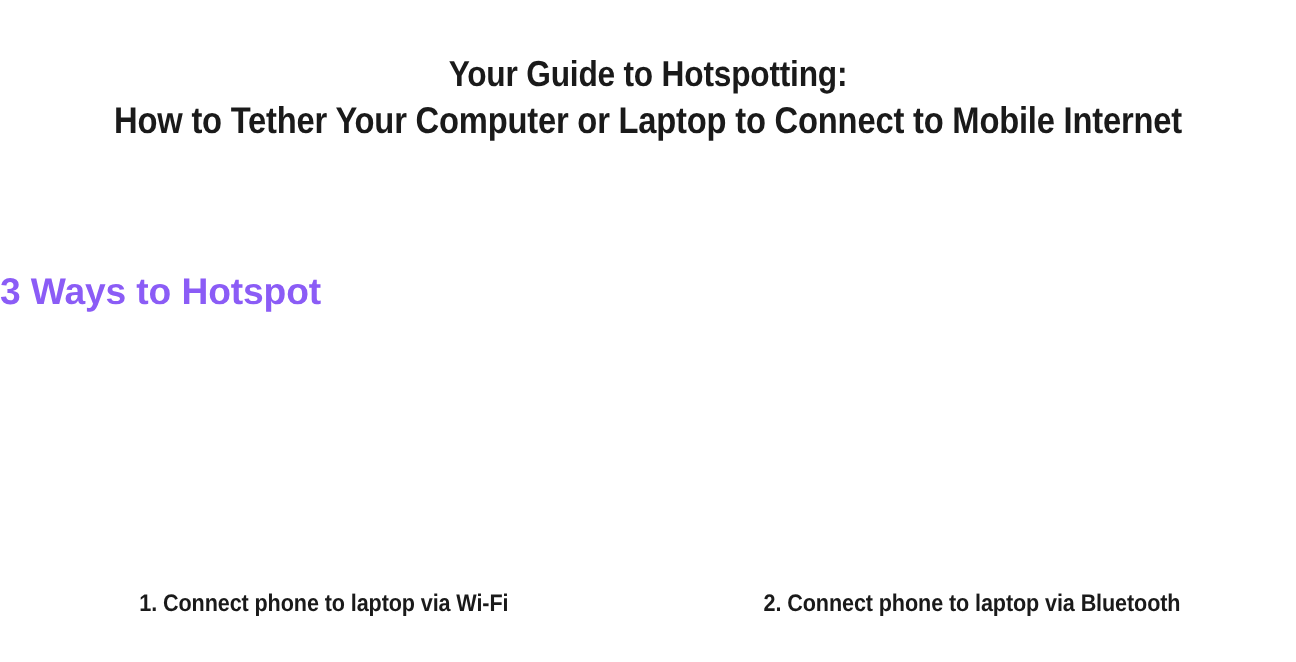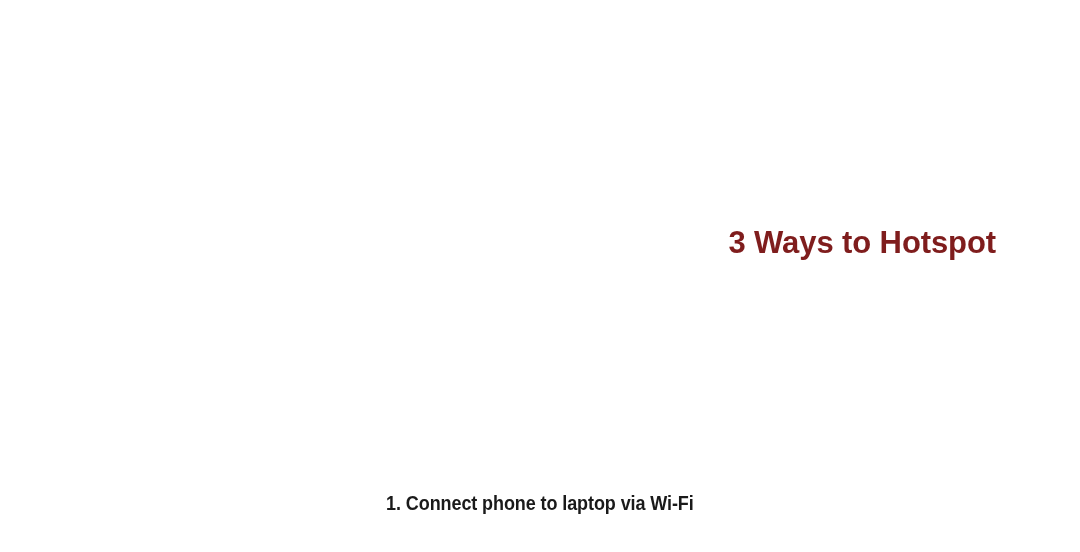--- a/index.html
+++ b/index.html
@@ -47,27 +47,27 @@
   }
   .title-line-1 { font-size: 30px; }
   .title-line-2 { font-size: 31px; }
 
   
   .section-heading {
     position: absolute;
     top: 223px;
     left: 0;
     width: 996px;
-    text-align: right;
+    text-align: left;
     font-family: "Liberation Sans", sans-serif;
     font-weight: bold;
     font-size: 31px;
     line-height: 40px;
     letter-spacing: -0.1px;
-    color: #7f1d1d;
+    color: #8b5cf6;
     white-space: nowrap;
   }
 
   
   .illustration-row {
     position: absolute;
     top: 278px;
     left: 0;
     width: 1080px;
     height: 200px;
@@ -108,28 +108,35 @@
     transform: scaleX(0.9);
     transform-origin: center center;
     white-space: nowrap;
   }
 </style>
 </head>
 <body>
 
 <div class="infographic">
 
+  <div class="title-block">
+    <span class="title-line title-line-1">Your Guide to Hotspotting:</span>
+    <span class="title-line title-line-2">How to Tether Your Computer or Laptop to Connect to Mobile Internet</span>
+  </div>
 
   <div class="section-heading">3 Ways to Hotspot</div>
 
   <div class="illustration-row">
     <div class="illustration-cell"></div>
     <div class="illustration-cell"></div>
     <div class="illustration-cell"></div>
   </div>
 
   <div class="caption-row">
     <div class="caption-cell">
       <span class="caption-text">1. Connect phone to laptop via Wi-Fi</span>
     </div>
+    <div class="caption-cell">
+      <span class="caption-text">2. Connect phone to laptop via Bluetooth</span>
+    </div>
   </div>
 
 </div>
 
 </body></html>

